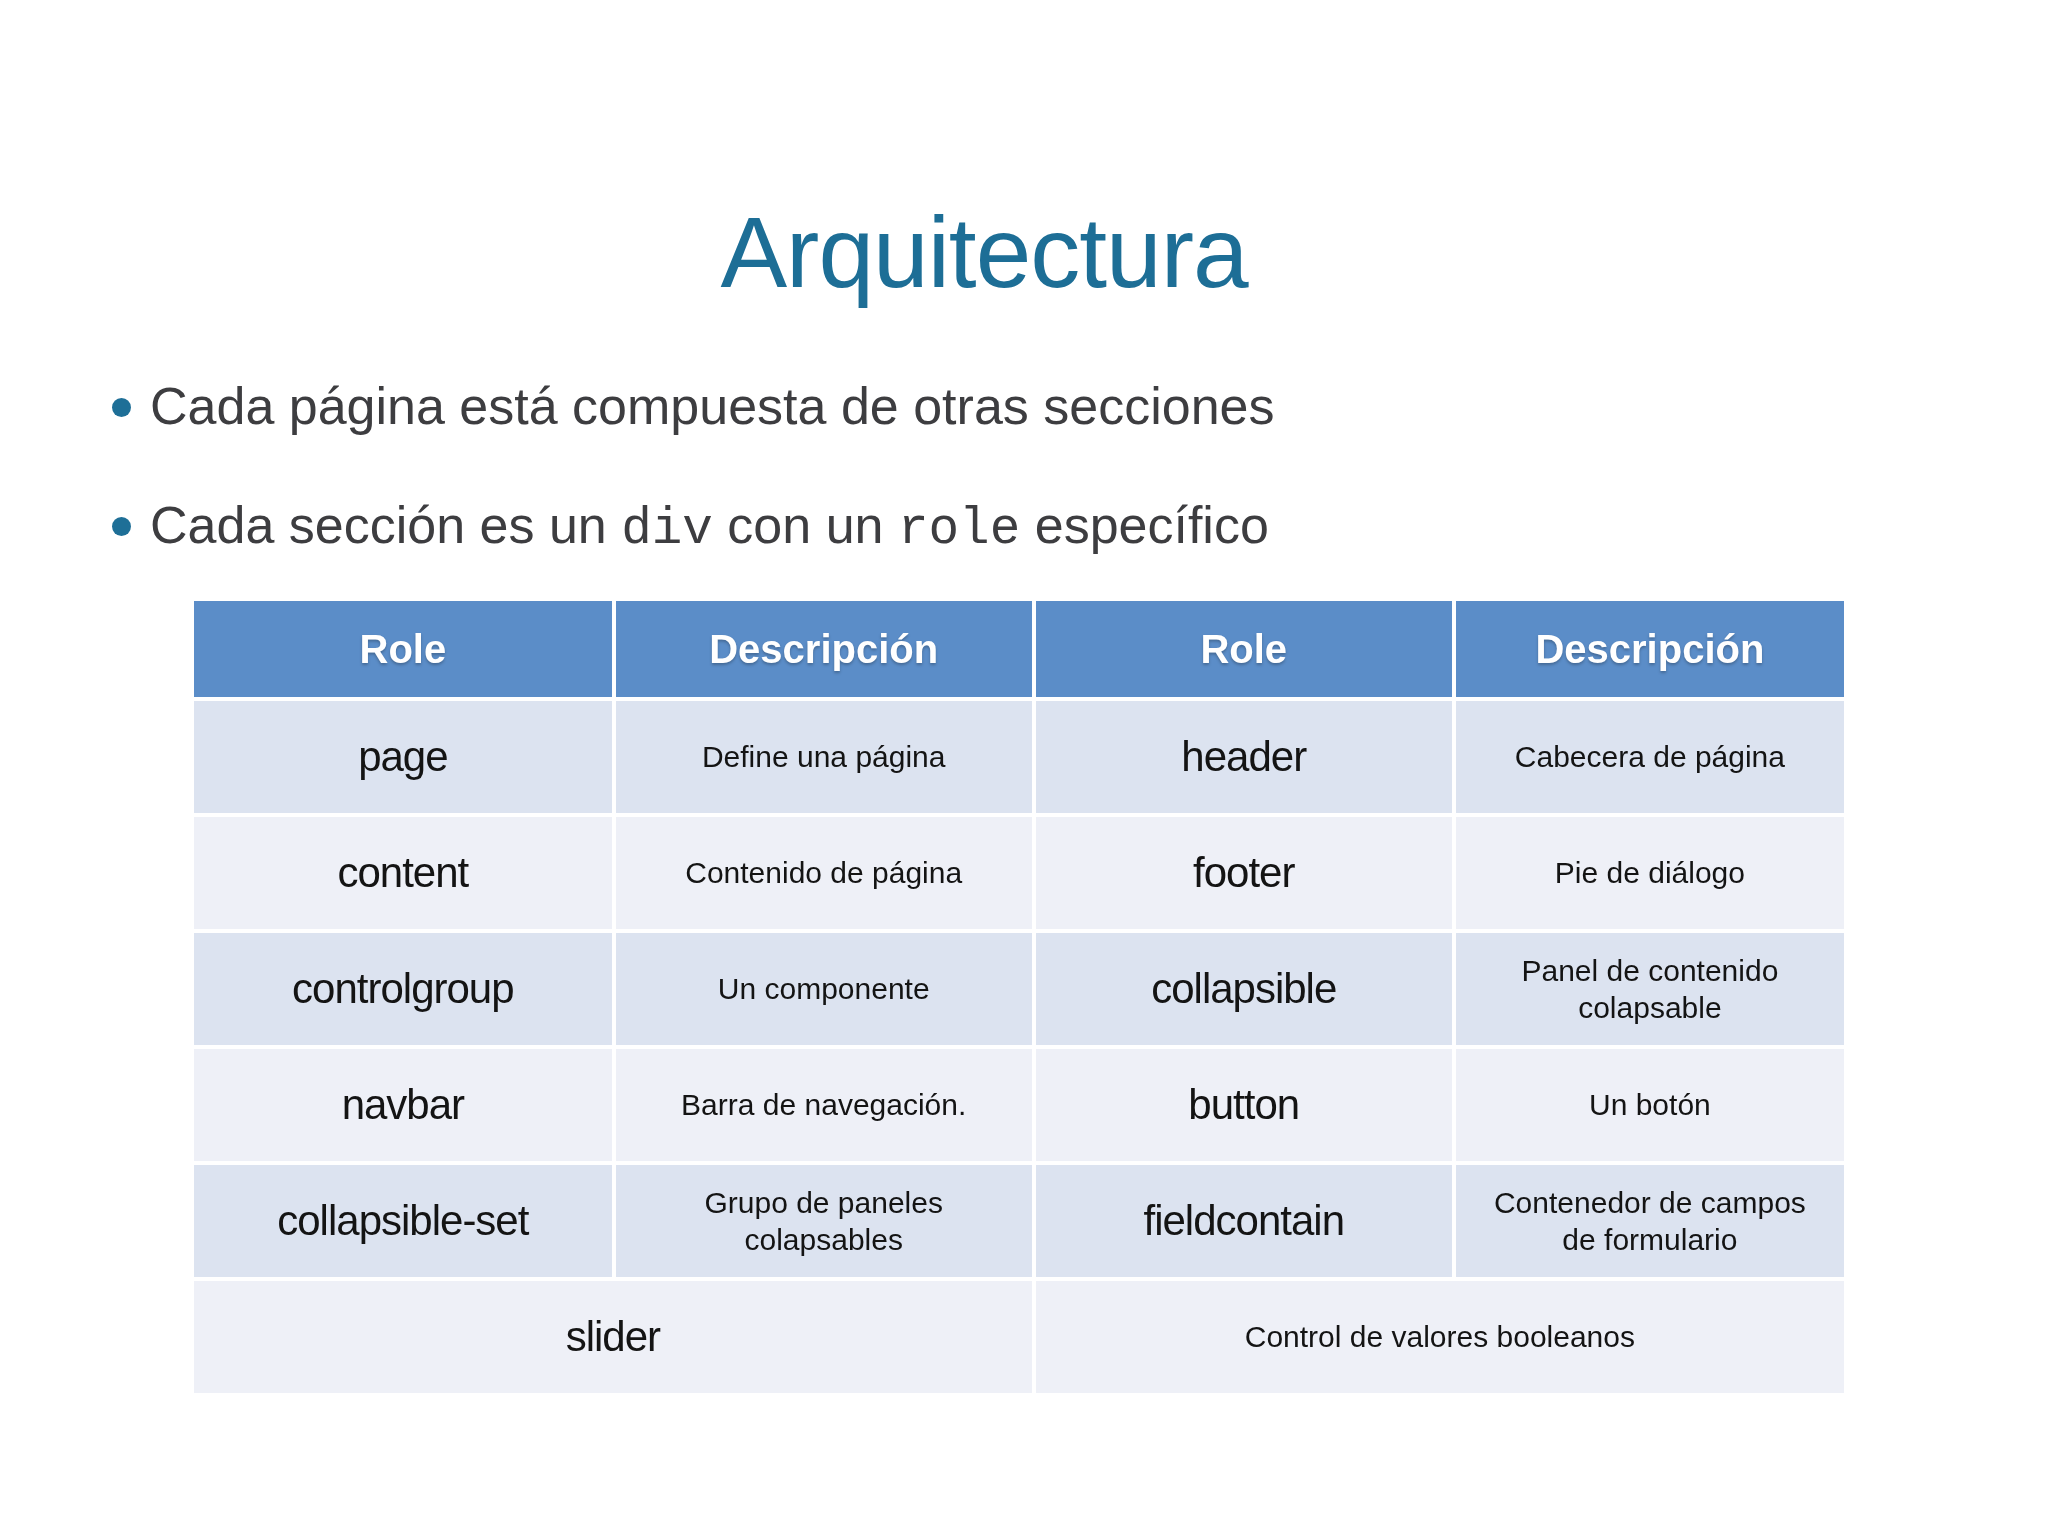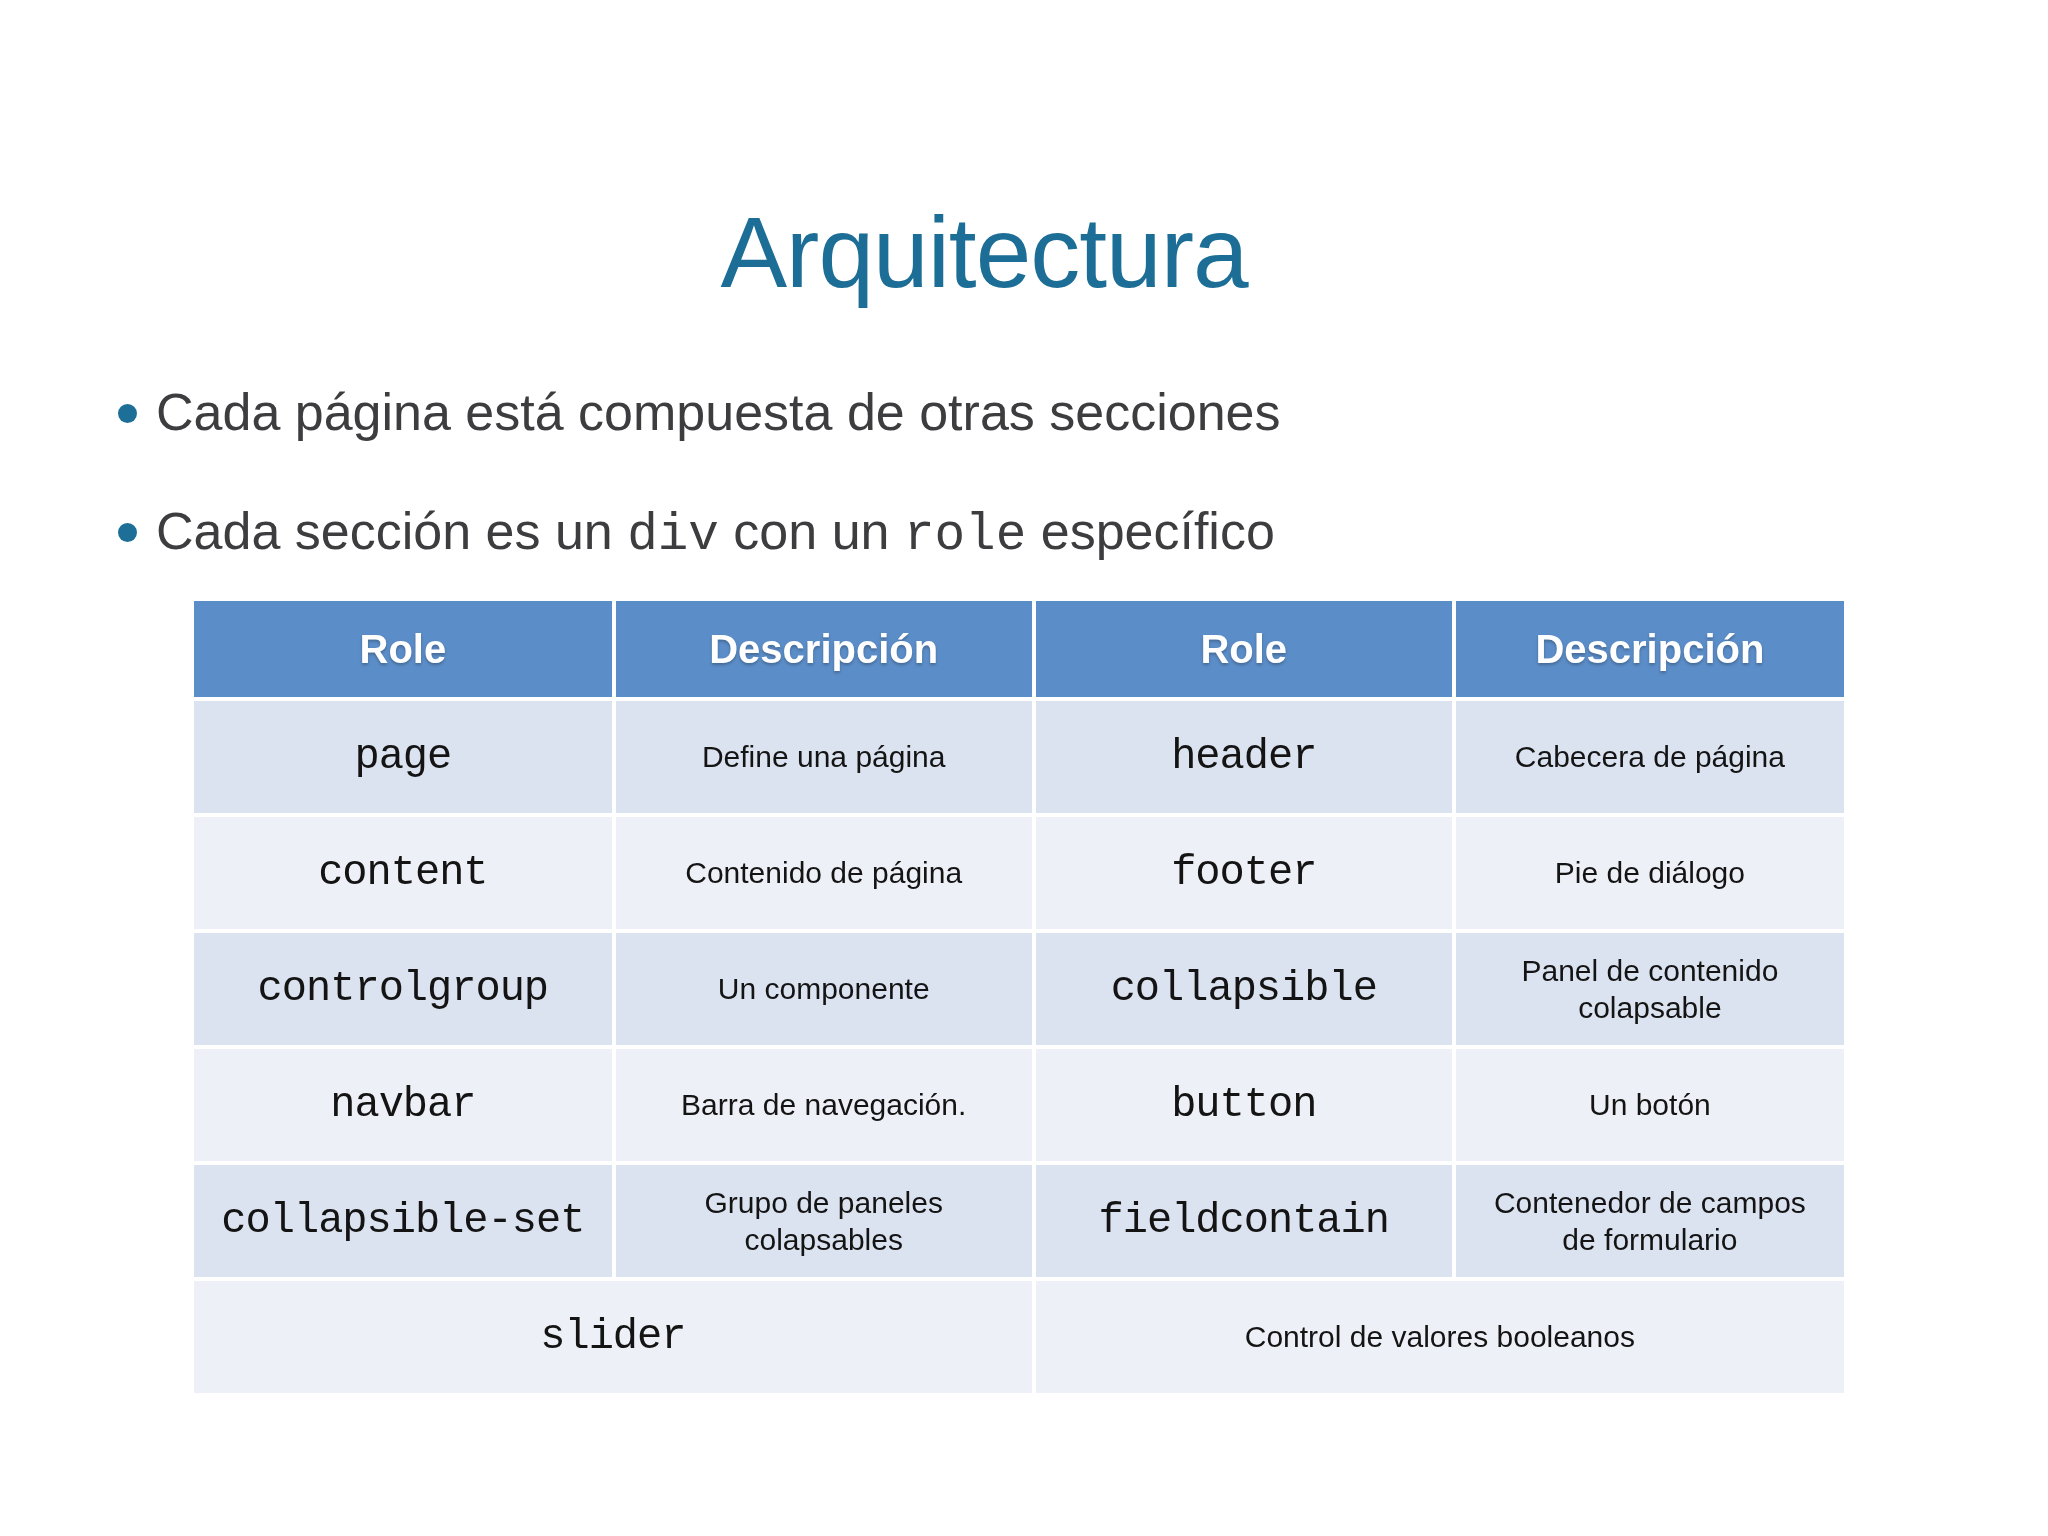--- a/index.html
+++ b/index.html
@@ -29,21 +29,21 @@
     letter-spacing: -1px;
   }
 
   
   .bullet-list {
     position: absolute;
     top: 372px;
     left: 92px;
     width: 1820px;
     list-style: none;
-    margin: 8px;
+    margin: 2px;
     padding: 0;
   }
   .bullet-list li {
     position: relative;
     padding-left: 56px;
     font-size: 52px;
     line-height: 1.25;
     color: #3d3d40;
     margin-bottom: 54px;
   }
@@ -89,21 +89,21 @@
   .roles-table td {
     height: 100px;
     text-align: center;
     vertical-align: middle;
     padding: 6px 18px;
     color: #141414;
   }
   .roles-table tbody tr:nth-child(odd) td  { background: #dce3f0; }
   .roles-table tbody tr:nth-child(even) td { background: #eef0f7; }
   td.role-cell {
-    font-family: Liberation Mono, monospace;
+    font-family: Liberation Sans, sans-serif;
     font-size: 42px;
     letter-spacing: -1px;
   }
   td.desc-cell {
     font-size: 30px;
     line-height: 1.25;
   }
   col.c1 { width: 25.5%; }
   col.c2 { width: 25.4%; }
   col.c3 { width: 25.4%; }

